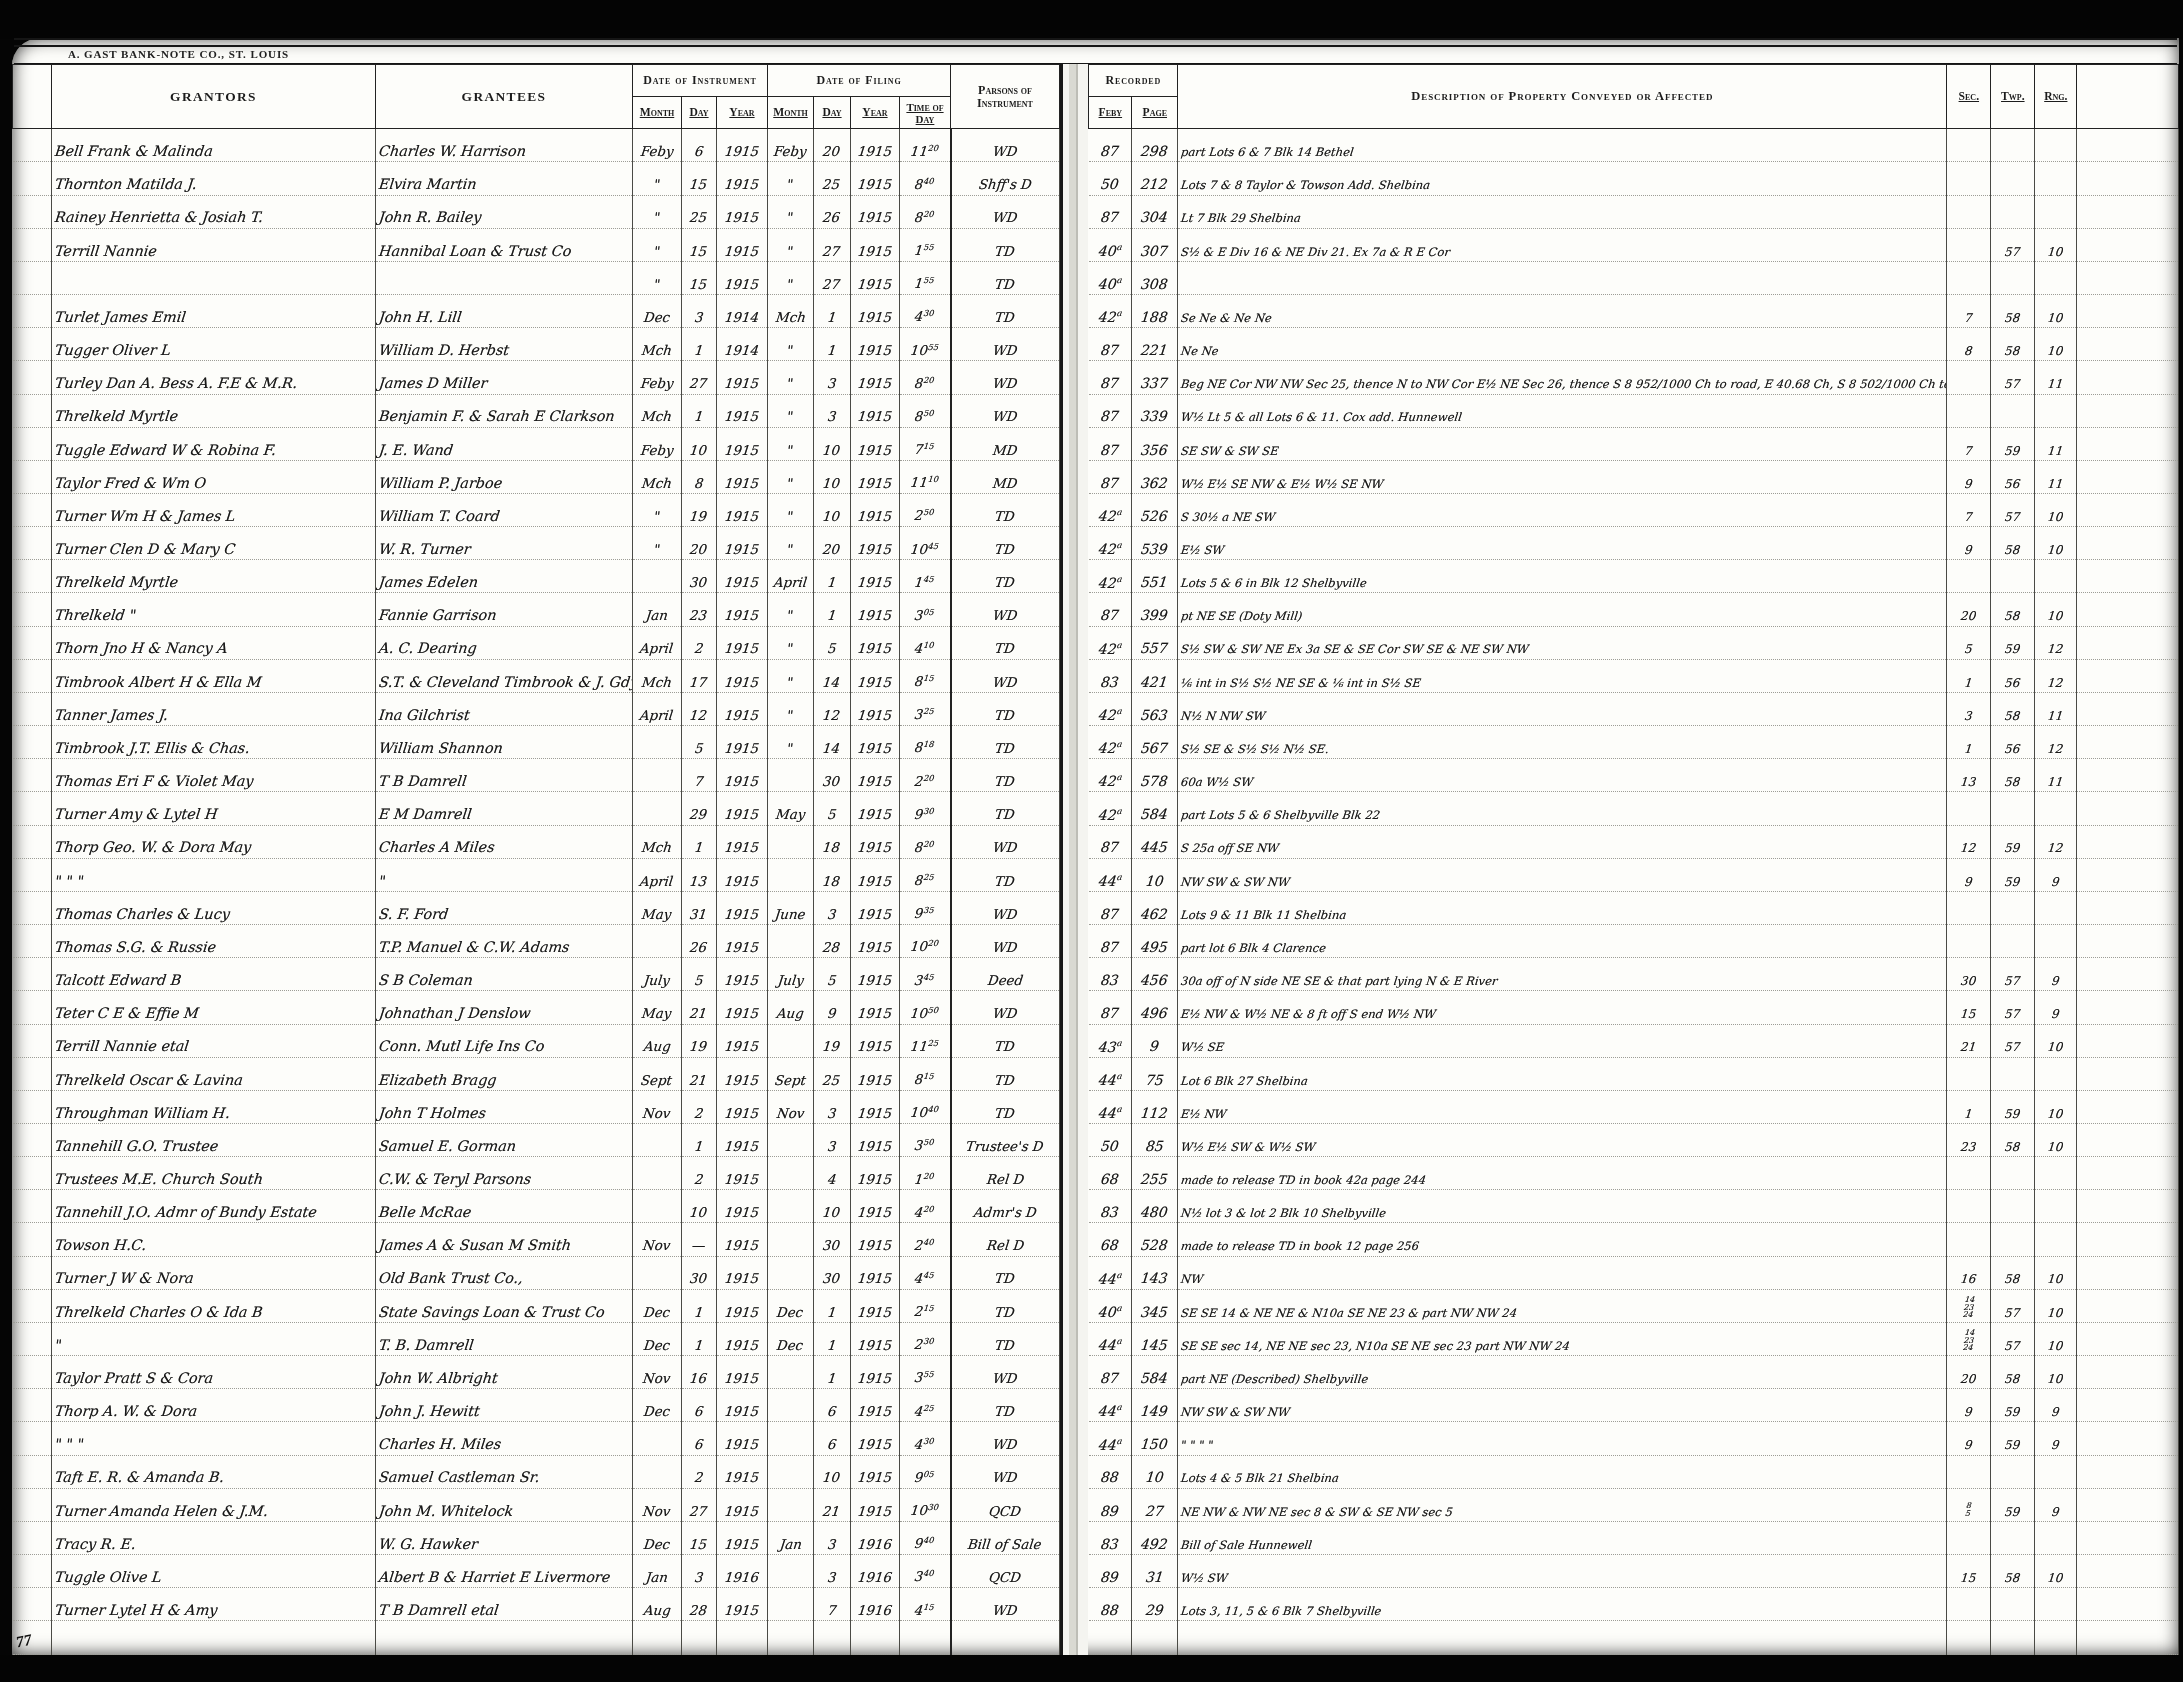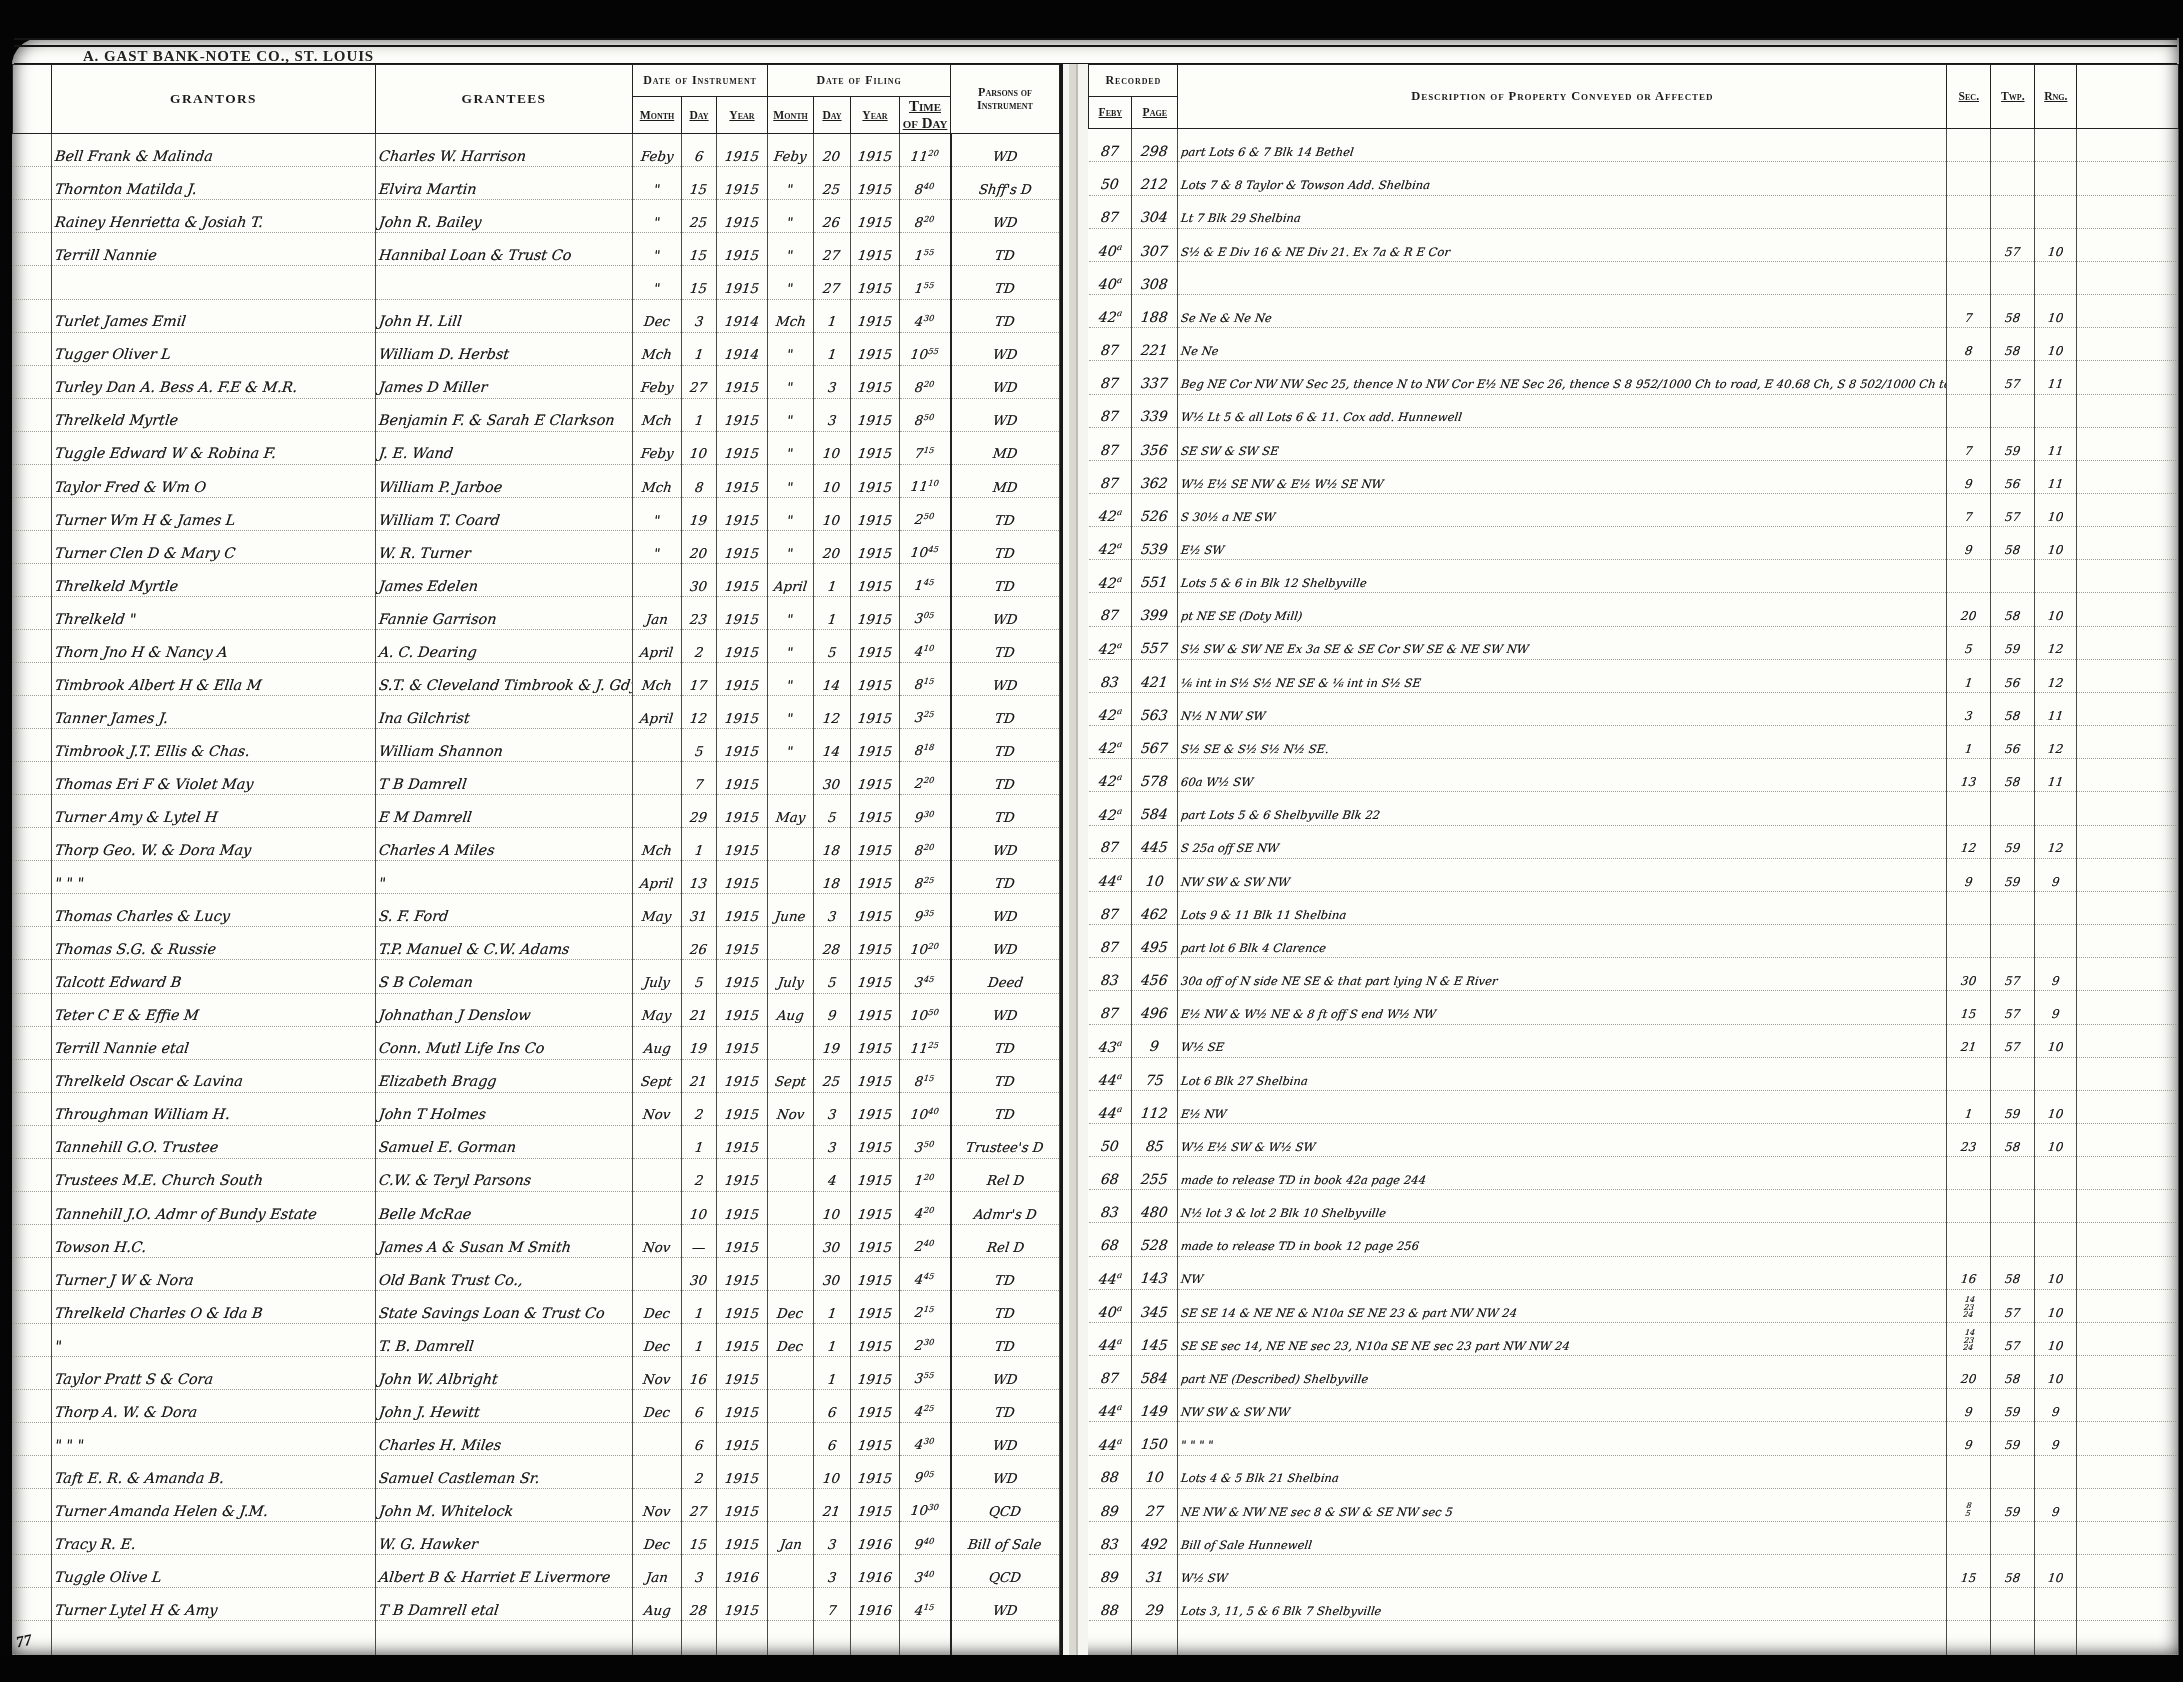--- a/index.html
+++ b/index.html
@@ -5,21 +5,21 @@
   html,body{margin:0;padding:0;background:#000;}
   #stage{position:relative;width:2183px;height:1682px;background:#050505;overflow:hidden;
          font-family:"Liberation Serif",serif;color:#131313;}
   #paper{position:absolute;left:12px;top:38px;right:3.7px;bottom:27px;background:#fdfdfa;
          border-top-left-radius:28px;box-shadow:0 0 18.5px rgba(0,0,0,.8) inset;display:flex;flex-direction:column;}
   
   .titlebar{display:flex;height:80px;align-items:center;}
   .title{flex:1;text-align:center;font-size:34px;letter-spacing:4.6px;color:#181818;}
   .double-rule{height:4.6px;border-top:2.8px solid #151515;border-bottom:2.3px solid #151515;margin:0 1.9px;}
   .printer-strip{height:16.7px;position:relative;border-bottom:1.9px solid #151515;margin:0 1.9px;}
-  .printer{position:absolute;left:69px;top:1.9px;font-size:15px;font-weight:bold;letter-spacing:0.9px;color:#222;}
+  .printer{position:absolute;left:54px;top:1.9px;font-size:11px;font-weight:bold;letter-spacing:0.9px;color:#222;}
   
   #content{flex:1;display:flex;overflow:hidden;}
   .binding{width:32px;background:linear-gradient(90deg,#161616 0 3.2px,#f4f4f0 3.2px 9.3px,#d9d9d2 9.3px 15.7px,#bdbdb6 15.7px 18.5px,#f4f4f0 18.5px 29px,#161616 29px 32px);}
   table.ledger{border-collapse:collapse;table-layout:fixed;}
   table.ledger th{font-weight:bold;color:#1c1c1c;border:0.9px solid #222;vertical-align:middle;text-align:center;
                   font-variant:small-caps;overflow:hidden;}
   th.allcaps{font-variant:normal;}
   .h-group{font-size:12px;letter-spacing:0.9px;height:29px;}
   .h-sub{font-size:11.6px;height:29px;text-decoration:underline;}
   .h-big{font-size:13.4px;letter-spacing:1.4px;}
@@ -90,21 +90,21 @@
             <th colspan="4" class="h-group">Date of Filing</th>
             <th rowspan="2" class="h-nature" style="width:69px">Parsons of Instrument</th>
           </tr>
           <tr>
             <th class="h-sub">Month</th>
             <th class="h-sub">Day</th>
             <th class="h-sub">Year</th>
             <th class="h-sub">Month</th>
             <th class="h-sub">Day</th>
             <th class="h-sub">Year</th>
-            <th class="h-sub" style="font-size:15px">Time of Day</th>
+            <th class="h-sub" style="font-size:11px">Time of Day</th>
           </tr>
         </thead>
         <tbody>
             <tr>
               <td class="mcol"></td>
               <td class="c-grantor"><span class="hw">Bell Frank &amp; Malinda</span></td>
               <td class="c-grantee"><span class="hw">Charles W. Harrison</span></td>
               <td class="c-i_mo"><span class="hw">Feby</span></td>
               <td class="c-i_day"><span class="hw">6</span></td>
               <td class="c-i_yr"><span class="hw">1915</span></td>

